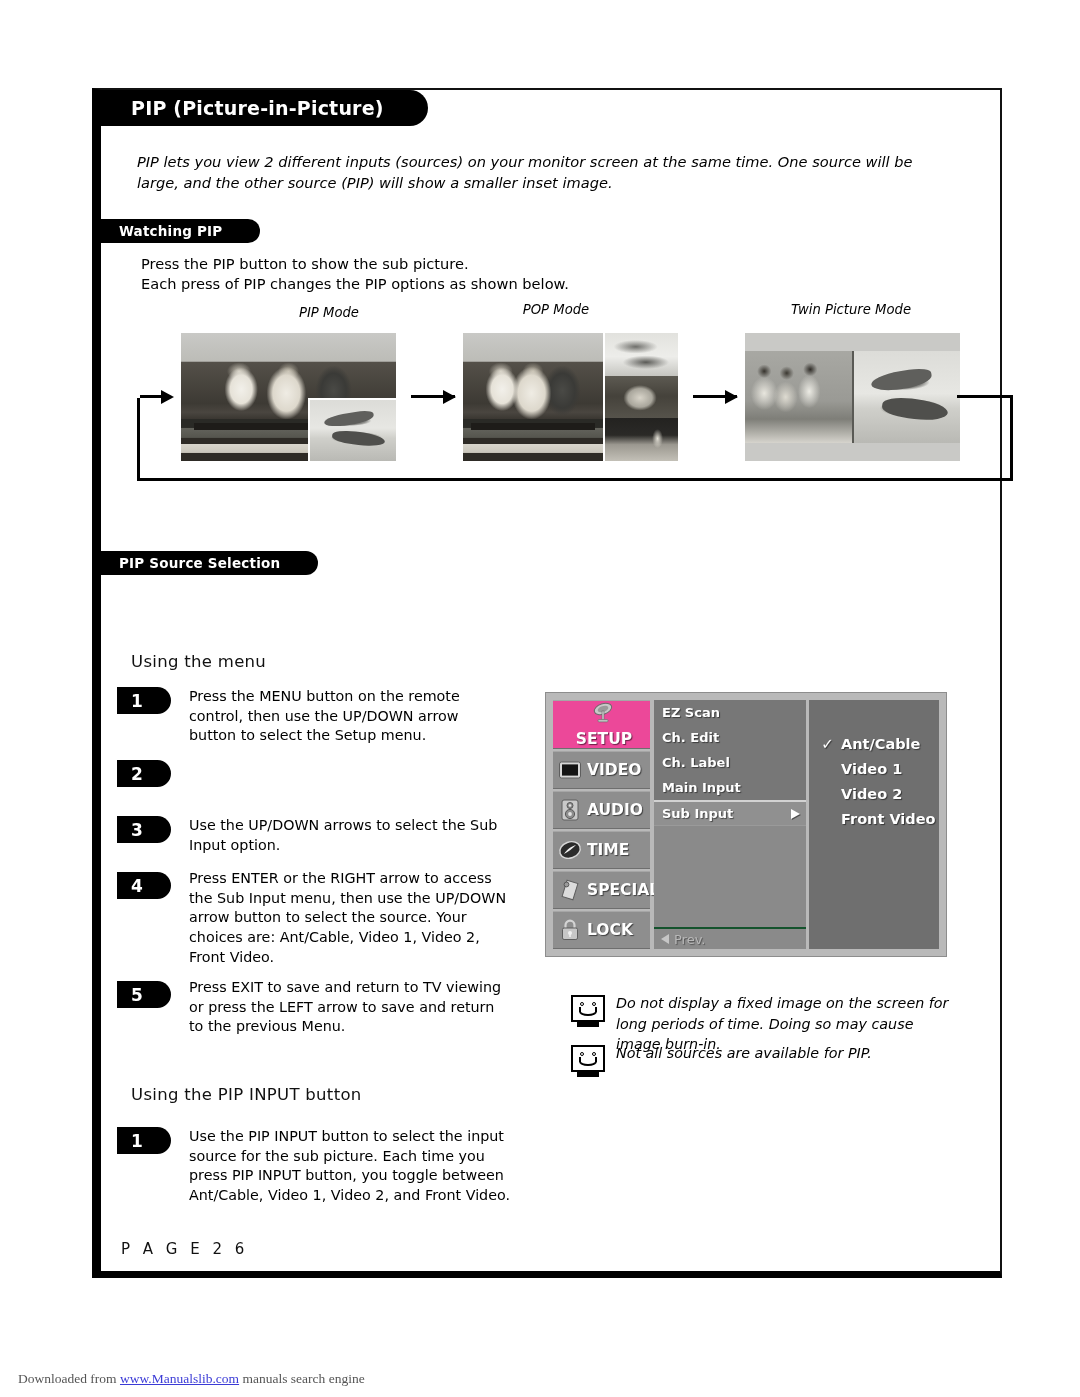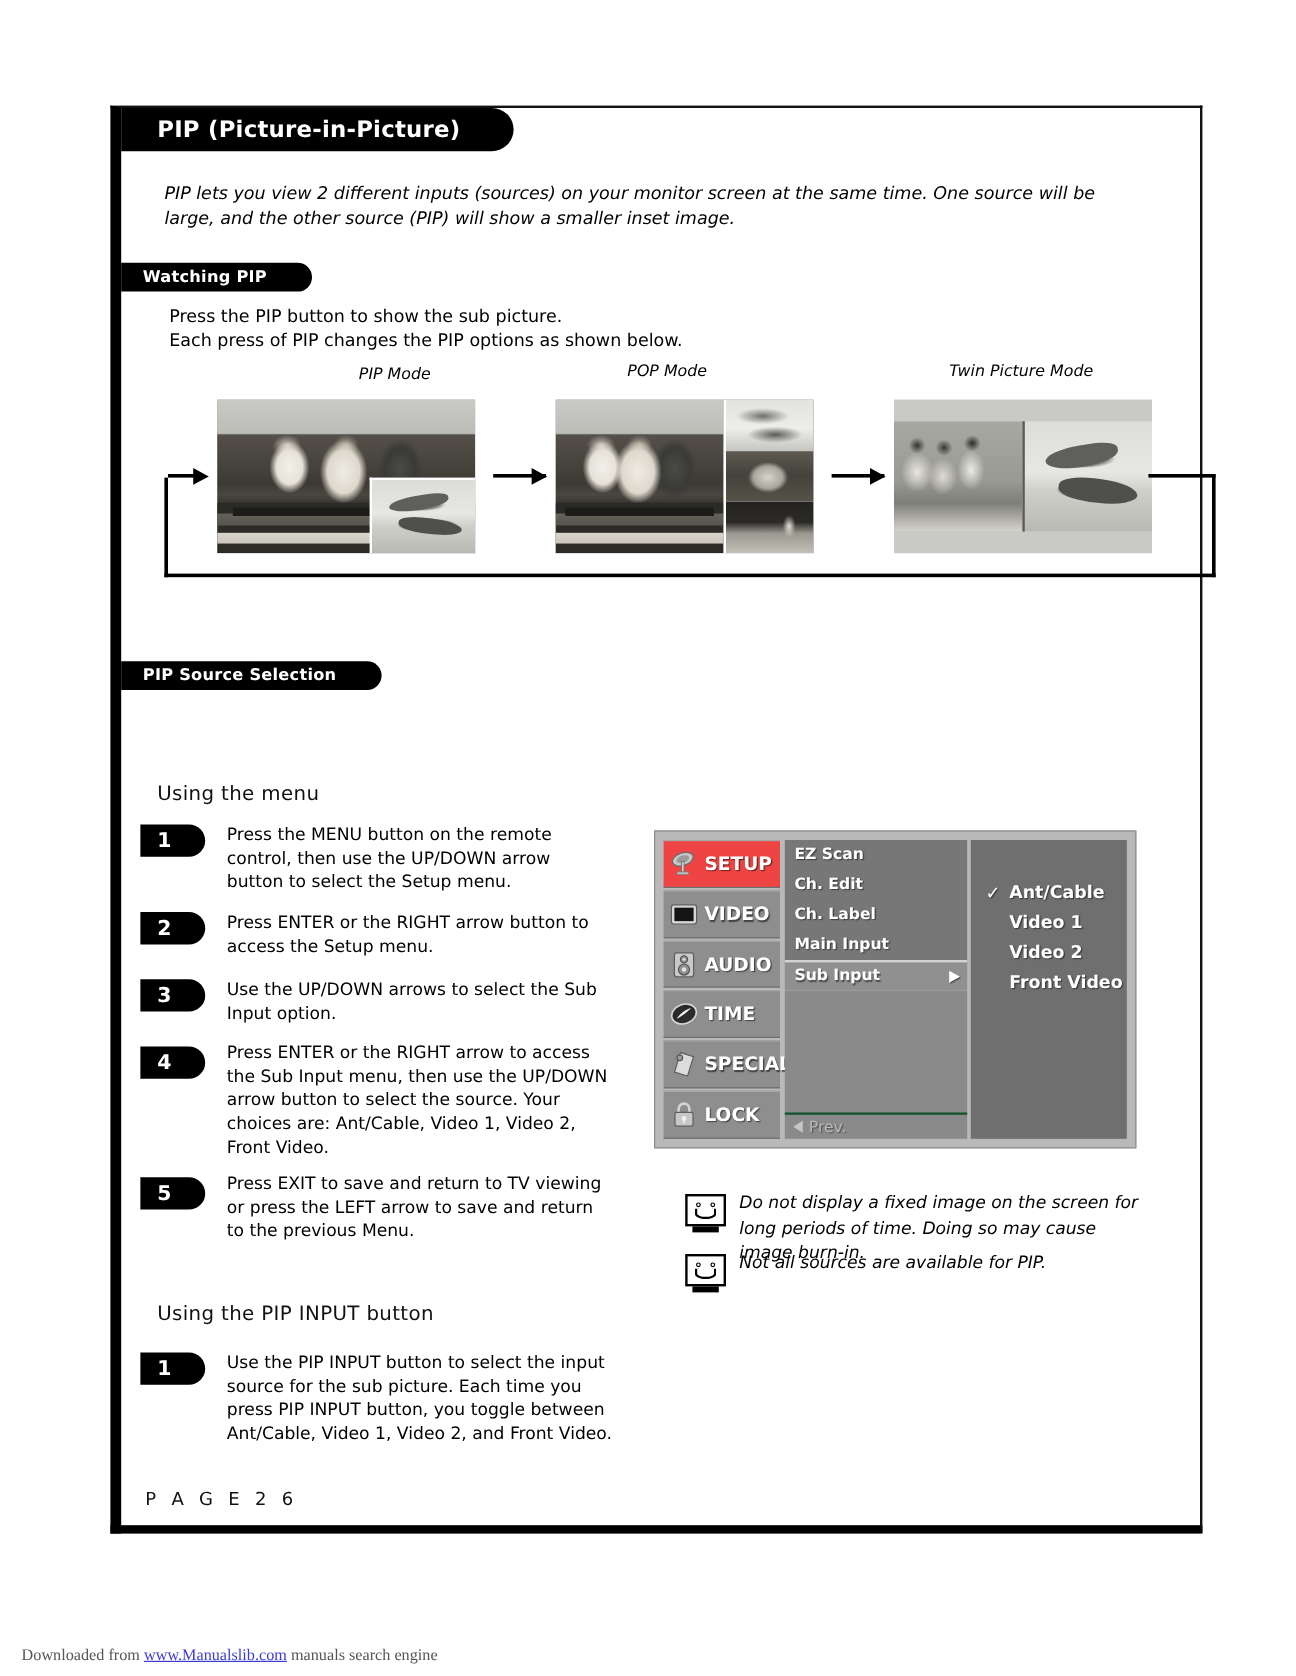--- a/index.html
+++ b/index.html
@@ -213,21 +213,21 @@
     display: flex; align-items: center;
     gap: 5px;
     padding-left: 5px;
     color: #fff;
     font-weight: bold;
     font-size: 15.5px;
     text-shadow: 1px 1px 1px rgba(0,0,0,.55);
     border-top: 1px solid #a6a6a6;
     border-bottom: 1px solid #6e6e6e;
   }
-  .osd-side-item.active { background: #ef4444; }
+  .osd-side-item.active { background: #ec4899; flex-direction: column; }
   .osd-ico { width: 24px; height: 24px; flex: 0 0 24px; position: relative; }
 
   .osd-mid {
     width: 152px;
     margin-left: 4px;
     display: flex; flex-direction: column;
   }
   .osd-mid-list { background: #777777; }
   .osd-mid-row {
     height: 25px;
@@ -411,21 +411,20 @@
     <div class="section-h" style="left:30px; top:562px;">Using the menu</div>
 
     <div class="step" style="left:16px; top:597px;">
       <span>1</span>
     </div>
     <div class="step-text" style="left:88px; top:597px;">Press the MENU button on the remote control, then use the UP/DOWN arrow button to select the Setup menu.</div>
 
     <div class="step" style="left:16px; top:670px;">
       <span>2</span>
     </div>
-    <div class="step-text" style="left:88px; top:670px;">Press ENTER or the RIGHT arrow button to access the Setup menu.</div>
 
     <div class="step" style="left:16px; top:726px;">
       <span>3</span>
     </div>
     <div class="step-text" style="left:88px; top:726px;">Use the UP/DOWN arrows to select the Sub Input option.</div>
 
     <div class="step" style="left:16px; top:782px;">
       <span>4</span>
     </div>
     <div class="step-text" style="left:88px; top:779px;">Press ENTER or the RIGHT arrow to access the Sub Input menu, then use the UP/DOWN arrow button to select the source. Your choices are: Ant/Cable, Video 1, Video 2, Front Video.</div>

